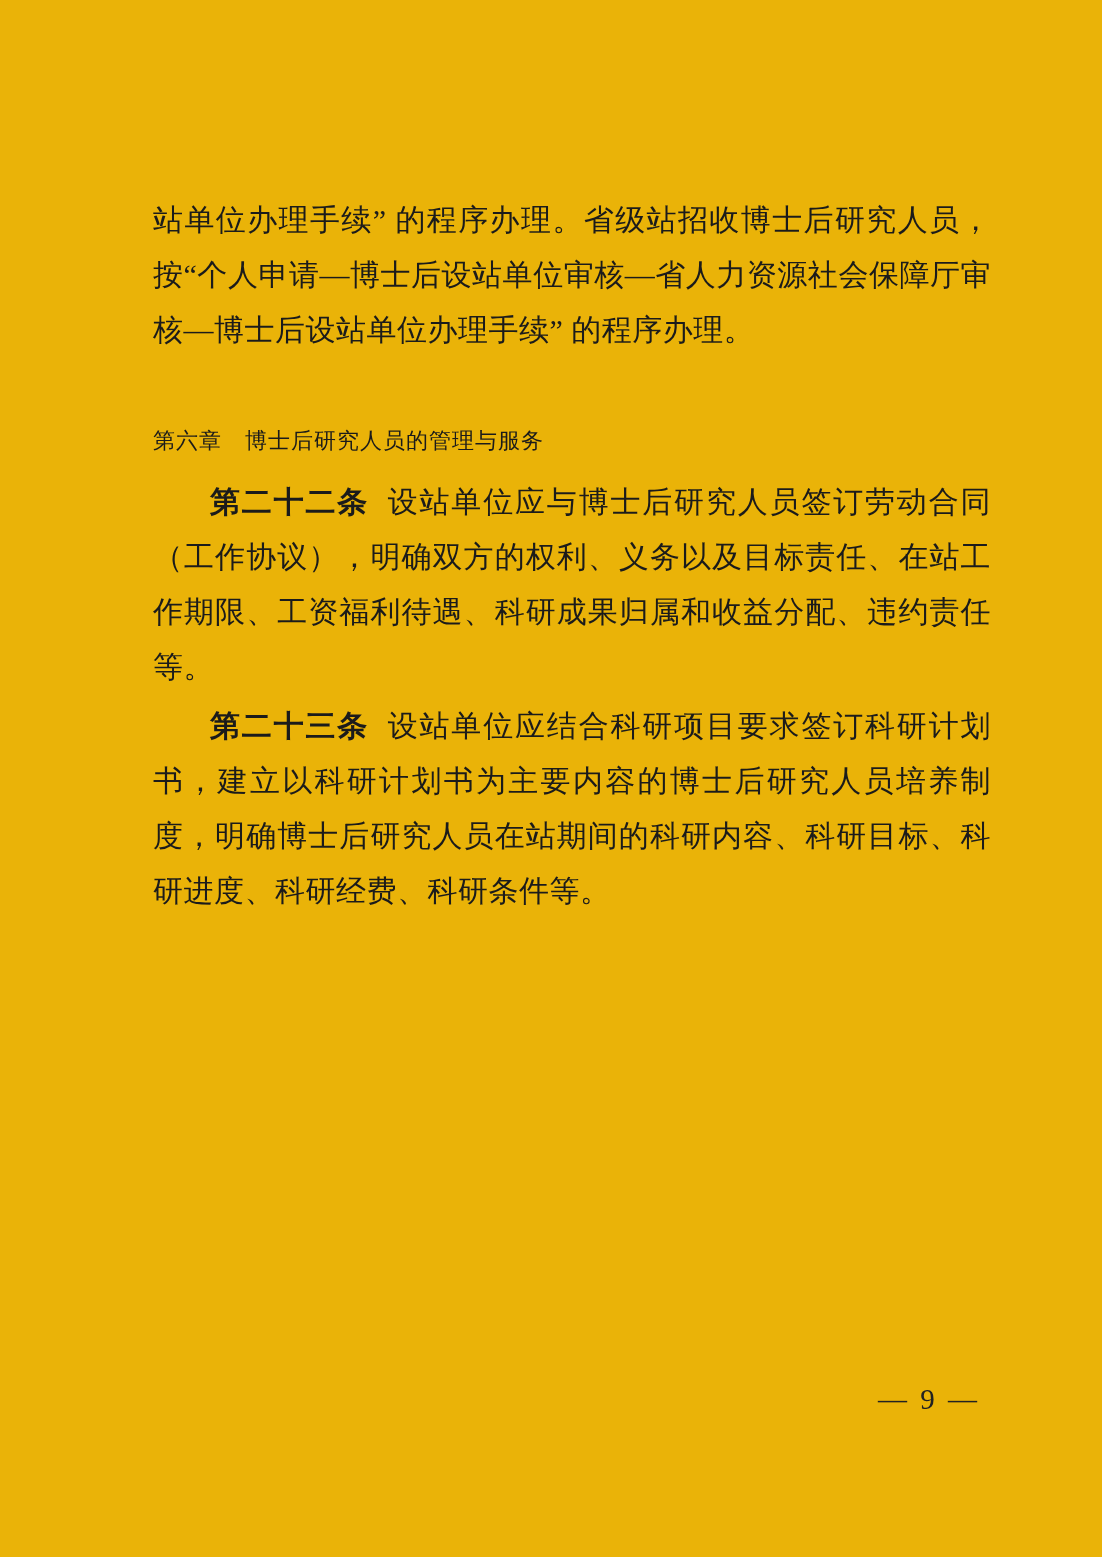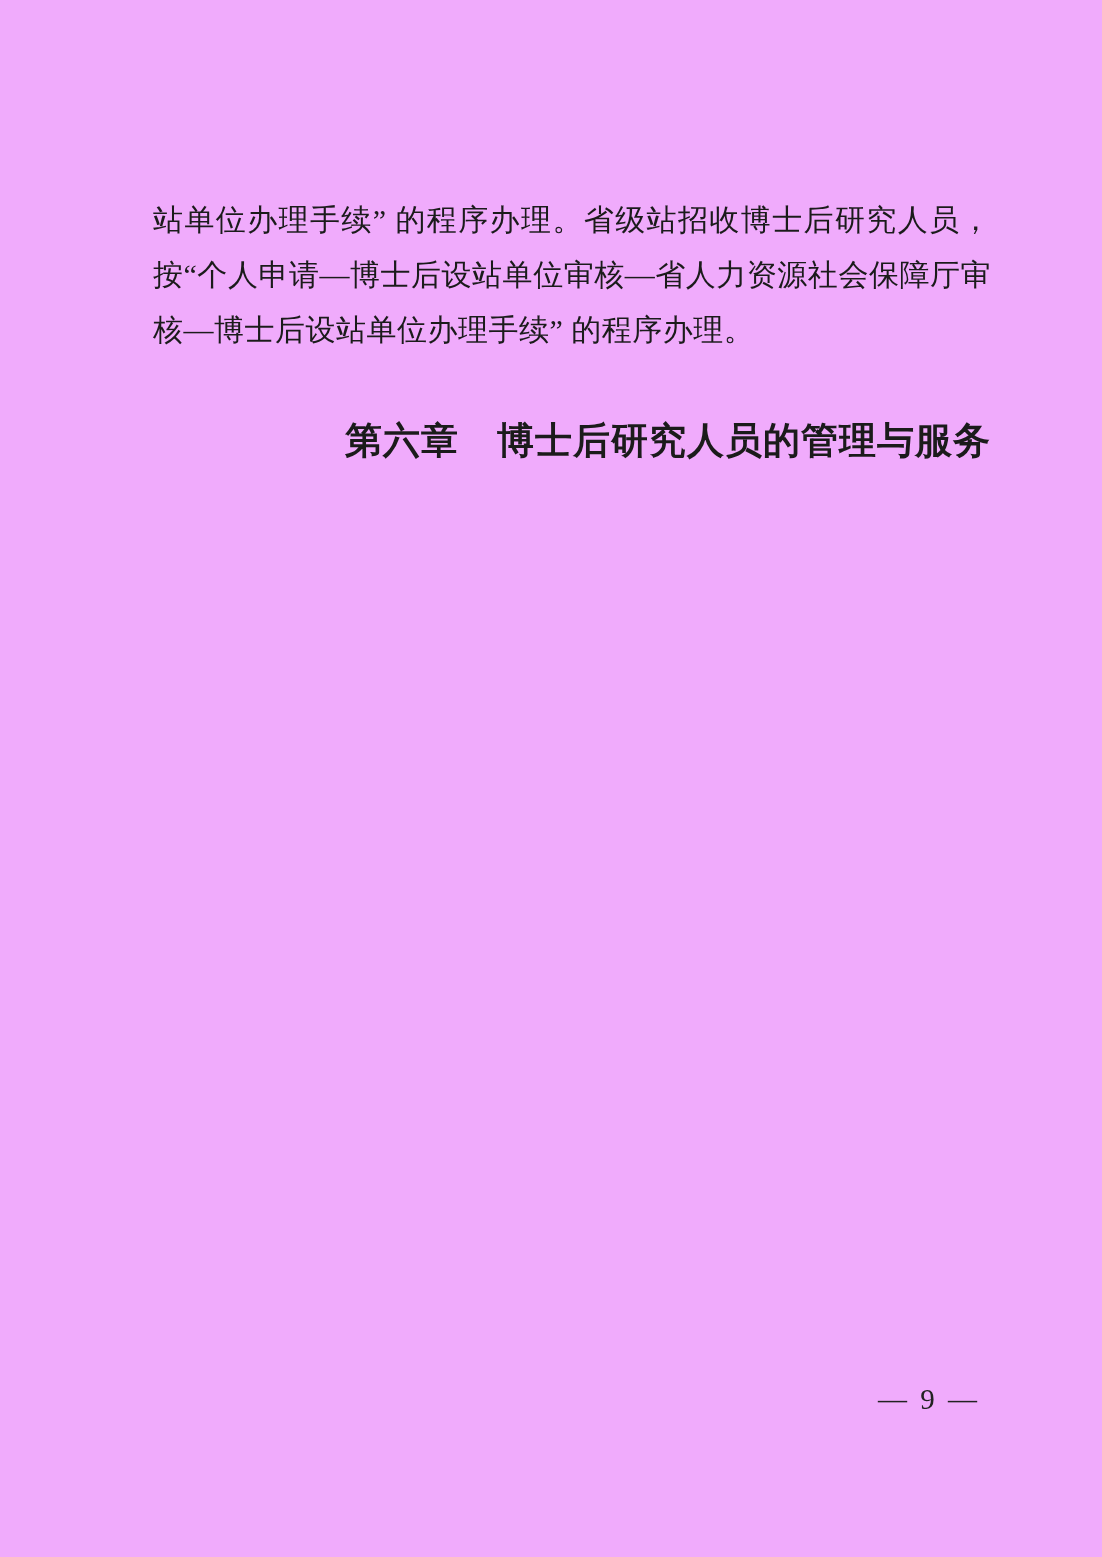--- a/index.html
+++ b/index.html
@@ -5,21 +5,21 @@
   html, body {
     margin: 0;
     padding: 0;
     background: #e8e8e8;
   }
   .page {
     position: relative;
     width: 1102px;
     height: 1557px;
     margin: 0 auto;
-    background: #f0abfc;
+    background: #eab308;
     overflow: hidden;
     color: #1b1b1b;
     font-family: "Liberation Serif", "DejaVu Serif", serif;
   }
   .content {
     position: absolute;
     left: 153px;
     top: 192px;
     width: 838px;
   }
@@ -33,24 +33,24 @@
   p.article {
     text-indent: 1.9em;
     margin-top: 4px;
   }
   .art-label {
     font-weight: bold;
     font-family: "Liberation Sans", "DejaVu Sans", sans-serif;
     padding-right: 0.62em;
   }
   h2.chapter {
-    font-size: 37px;
+    font-size: 22px;
     line-height: 55px;
-    text-align: right;
-    font-weight: bold;
+    text-align: left;
+    font-weight: normal;
     font-family: "Liberation Sans", "DejaVu Sans", sans-serif;
     margin: 56px 0 6px 0;
     letter-spacing: 1px;
   }
   .page-number {
     position: absolute;
     right: 122px;
     top: 1383px;
     font-size: 29px;
     letter-spacing: 3px;
@@ -63,19 +63,21 @@
 
 <div class="page">
   <div class="content">
 
     <p class="body continuation">站单位办理手续” 的程序办理。省级站招收博士后研究人员，按“个人申请—博士后设站单位审核—省人力资源社会保障厅审核—博士后设站单位办理手续” 的程序办理。</p>
 
     <h2 class="chapter">第六章　博士后研究人员的管理与服务</h2>
 
 
 
+    <p class="body article"><span class="art-label">第二十二条</span><span>设站单位应与博士后研究人员签订劳动合同（工作协议），明确双方的权利、义务以及目标责任、在站工作期限、工资福利待遇、科研成果归属和收益分配、违约责任等。</span></p>
 
+    <p class="body article"><span class="art-label">第二十三条</span><span>设站单位应结合科研项目要求签订科研计划书，建立以科研计划书为主要内容的博士后研究人员培养制度，明确博士后研究人员在站期间的科研内容、科研目标、科研进度、科研经费、科研条件等。</span></p>
 
 
   </div>
 
   <div class="page-number">— 9 —</div>
 </div>
 
 </body></html>

